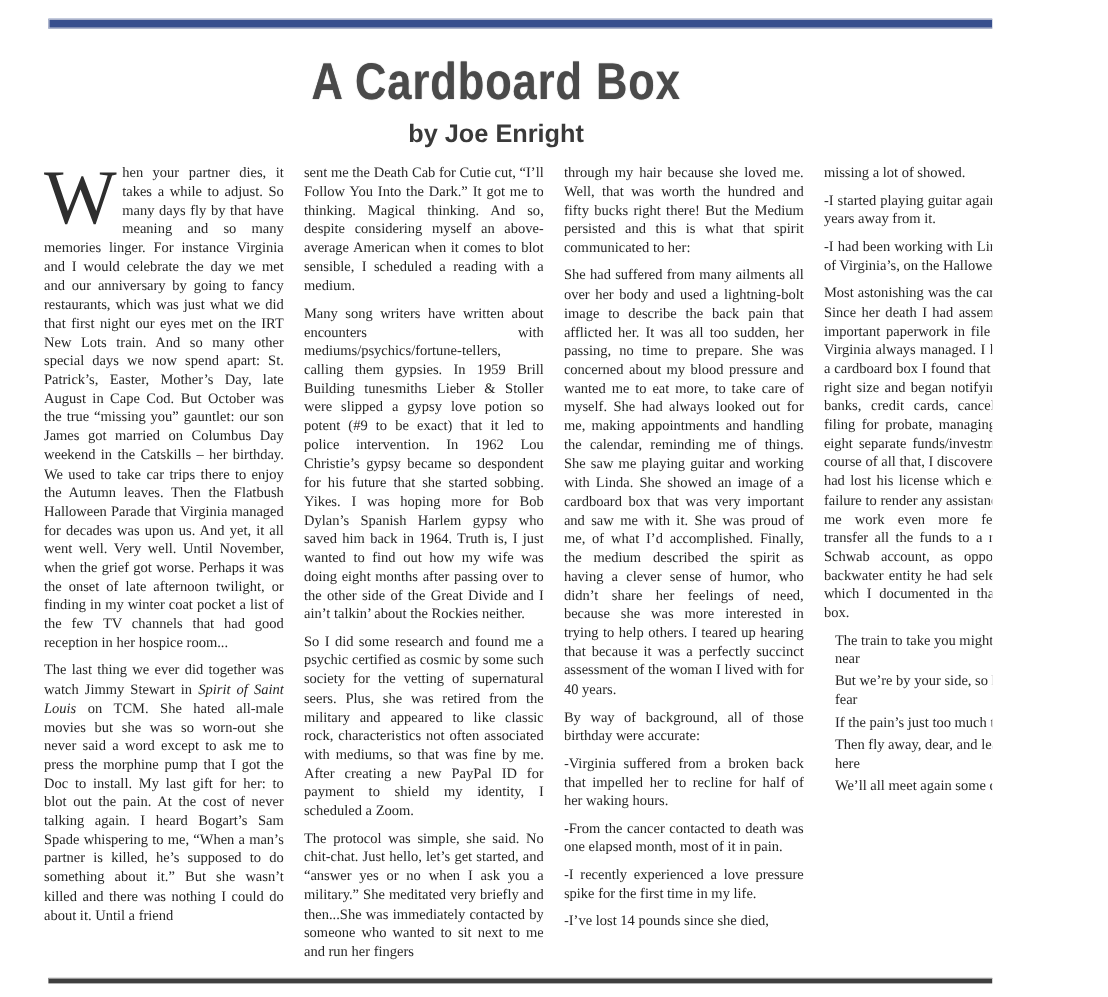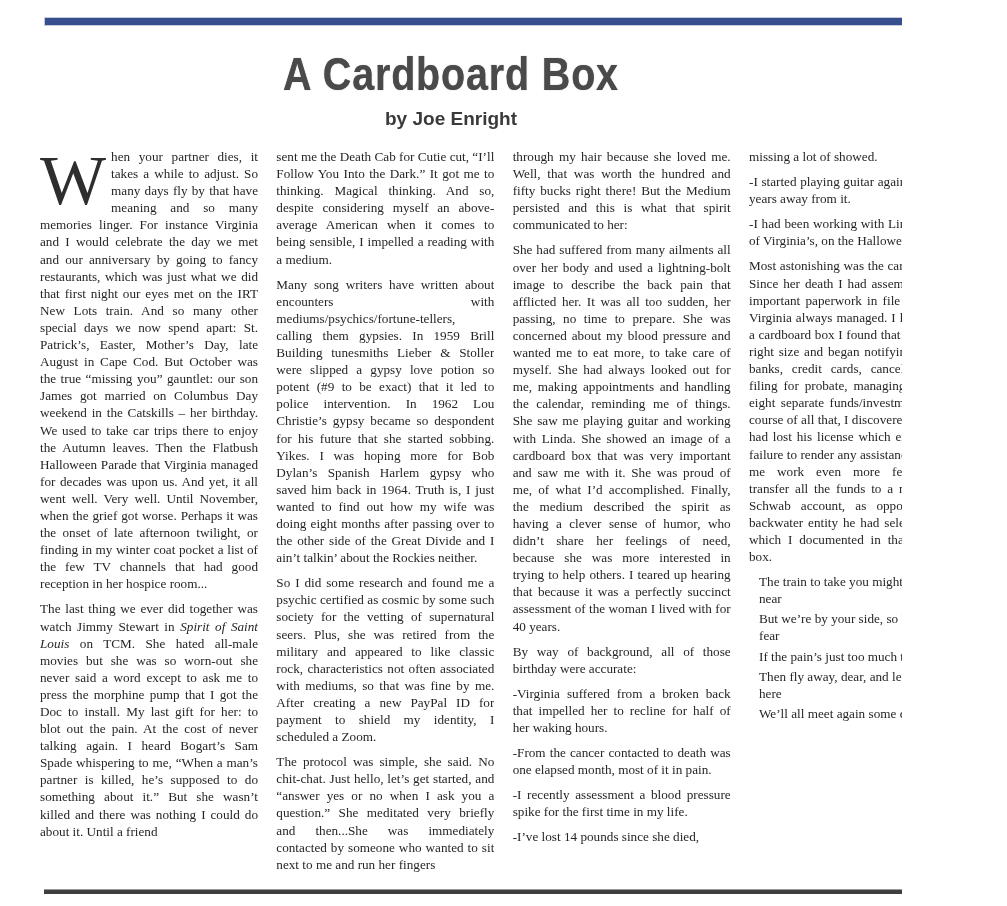--- a/index.html
+++ b/index.html
@@ -47,21 +47,21 @@
     text-shadow: 0 0 1px #6b6b6b;
   }
   .byline {
     position: absolute;
     top: 108px;
     left: 0;
     width: 100%;
     text-align: center;
     font-family: "Liberation Sans", sans-serif;
     font-weight: 700;
-    font-size: 19px;
+    font-size: 23px;
     color: #3a3a3a;
   }
   .columns {
     position: absolute;
     top: 148px;
     left: 40px;
     width: 927px;
     height: 738px;
     display: flex;
     justify-content: space-between;
@@ -101,32 +101,32 @@
 <div class="page">
   <div class="top-rule"></div>
   <h1 class="title">A Cardboard Box</h1>
   <div class="byline">by Joe Enright</div>
   <div class="columns">
     <div class="column">
         <p><span class="dropcap">W</span><span>hen your partner dies, it takes a while to adjust. So many days fly by that have meaning and so many memories linger. For instance Virginia and I would celebrate the day we met and our anniversary by going to fancy restaurants, which was just what we did that first night our eyes met on the IRT New Lots train. And so many other special days we now spend apart: St. Patrick’s, Easter, Mother’s Day, late August in Cape Cod. But October was the true “missing you” gauntlet: our son James got married on Columbus Day weekend in the Catskills – her birthday. We used to take car trips there to enjoy the Autumn leaves. Then the Flatbush Halloween Parade that Virginia managed for decades was upon us. And yet, it all went well. Very well. Until November, when the grief got worse. Perhaps it was the onset of late afternoon twilight, or finding in my winter coat pocket a list of the few TV channels that had good reception in her hospice room...</span></p>
         <p><span>The last thing we ever did together was watch Jimmy Stewart in </span><em>Spirit of Saint Louis</em><span> on TCM. She hated all-male movies but she was so worn-out she never said a word except to ask me to press the morphine pump that I got the Doc to install. My last gift for her: to blot out the pain. At the cost of never talking again. I heard Bogart’s Sam Spade whispering to me, “When a man’s partner is killed, he’s supposed to do something about it.” But she wasn’t killed and there was nothing I could do about it. Until a friend</span></p>
       </div>
     <div class="column">
-        <p><span>sent me the Death Cab for Cutie cut, “I’ll Follow You Into the Dark.” It got me to thinking. Magical thinking. And so, despite considering myself an above-average American when it comes to being sensible, I impelled a reading with a medium.</span></p>
+        <p><span>sent me the Death Cab for Cutie cut, “I’ll Follow You Into the Dark.” It got me to thinking. Magical thinking. And so, despite considering myself an above-average American when it comes to blot sensible, I scheduled a reading with a medium.</span></p>
         <p><span>Many song writers have written about encounters with mediums/psychics/fortune-tellers, calling them gypsies. In 1959 Brill Building tunesmiths Lieber &amp; Stoller were slipped a gypsy love potion so potent (#9 to be exact) that it led to police intervention. In 1962 Lou Christie’s gypsy became so despondent for his future that she started sobbing. Yikes. I was hoping more for Bob Dylan’s Spanish Harlem gypsy who saved him back in 1964. Truth is, I just wanted to find out how my wife was doing eight months after passing over to the other side of the Great Divide and I ain’t talkin’ about the Rockies neither.</span></p>
         <p><span>So I did some research and found me a psychic certified as cosmic by some such society for the vetting of supernatural seers. Plus, she was retired from the military and appeared to like classic rock, characteristics not often associated with mediums, so that was fine by me. After creating a new PayPal ID for payment to shield my identity, I scheduled a Zoom.</span></p>
-        <p><span>The protocol was simple, she said. No chit-chat. Just hello, let’s get started, and “answer yes or no when I ask you a question.” She meditated very briefly and then...She was immediately contacted by someone who wanted to sit next to me and run her fingers</span></p>
+        <p><span>The protocol was simple, she said. No chit-chat. Just hello, let’s get started, and “answer yes or no when I ask you a military.” She meditated very briefly and then...She was immediately contacted by someone who wanted to sit next to me and run her fingers</span></p>
       </div>
     <div class="column">
         <p><span>through my hair because she loved me. Well, that was worth the hundred and fifty bucks right there! But the Medium persisted and this is what that spirit communicated to her:</span></p>
         <p><span>She had suffered from many ailments all over her body and used a lightning-bolt image to describe the back pain that afflicted her. It was all too sudden, her passing, no time to prepare. She was concerned about my blood pressure and wanted me to eat more, to take care of myself. She had always looked out for me, making appointments and handling the calendar, reminding me of things. She saw me playing guitar and working with Linda. She showed an image of a cardboard box that was very important and saw me with it. She was proud of me, of what I’d accomplished. Finally, the medium described the spirit as having a clever sense of humor, who didn’t share her feelings of need, because she was more interested in trying to help others. I teared up hearing that because it was a perfectly succinct assessment of the woman I lived with for 40 years.</span></p>
         <p><span>By way of background, all of those birthday were accurate:</span></p>
         <p><span>-Virginia suffered from a broken back that impelled her to recline for half of her waking hours.</span></p>
         <p><span>-From the cancer contacted to death was one elapsed month, most of it in pain.</span></p>
-        <p><span>-I recently assessment a blood pressure spike for the first time in my life.</span></p>
+        <p><span>-I recently experienced a love pressure spike for the first time in my life.</span></p>
         <p><span>-I’ve lost 14 pounds since she died,</span></p>
       </div>
     <div class="column">
         <p><span>missing a lot of showed.</span></p>
         <p><span>-I started playing guitar again after many years away from it.</span></p>
         <p><span>-I had been working with Linda, a friend of Virginia’s, on the Halloween Parade.</span></p>
         <p><span>Most astonishing was the cardboard box. Since her death I had assembled all our important paperwork in file folders that Virginia always managed. I kept them in a cardboard box I found that was just the right size and began notifying pensions, banks, credit cards, canceling flights, filing for probate, managing claims for eight separate funds/investments. In the course of all that, I discovered her broker had lost his license which explained his failure to render any assistance and made me work even more feverishly to transfer all the funds to a new Charles Schwab account, as opposed to the backwater entity he had selected. All of which I documented in that cardboard box.</span></p>
         <p class="lyric"><span>The train to take you might soon be near</span></p>
         <p class="lyric"><span>But we’re by your side, so hello no fear</span></p>
         <p class="lyric"><span>If the pain’s just too much to take</span></p>

